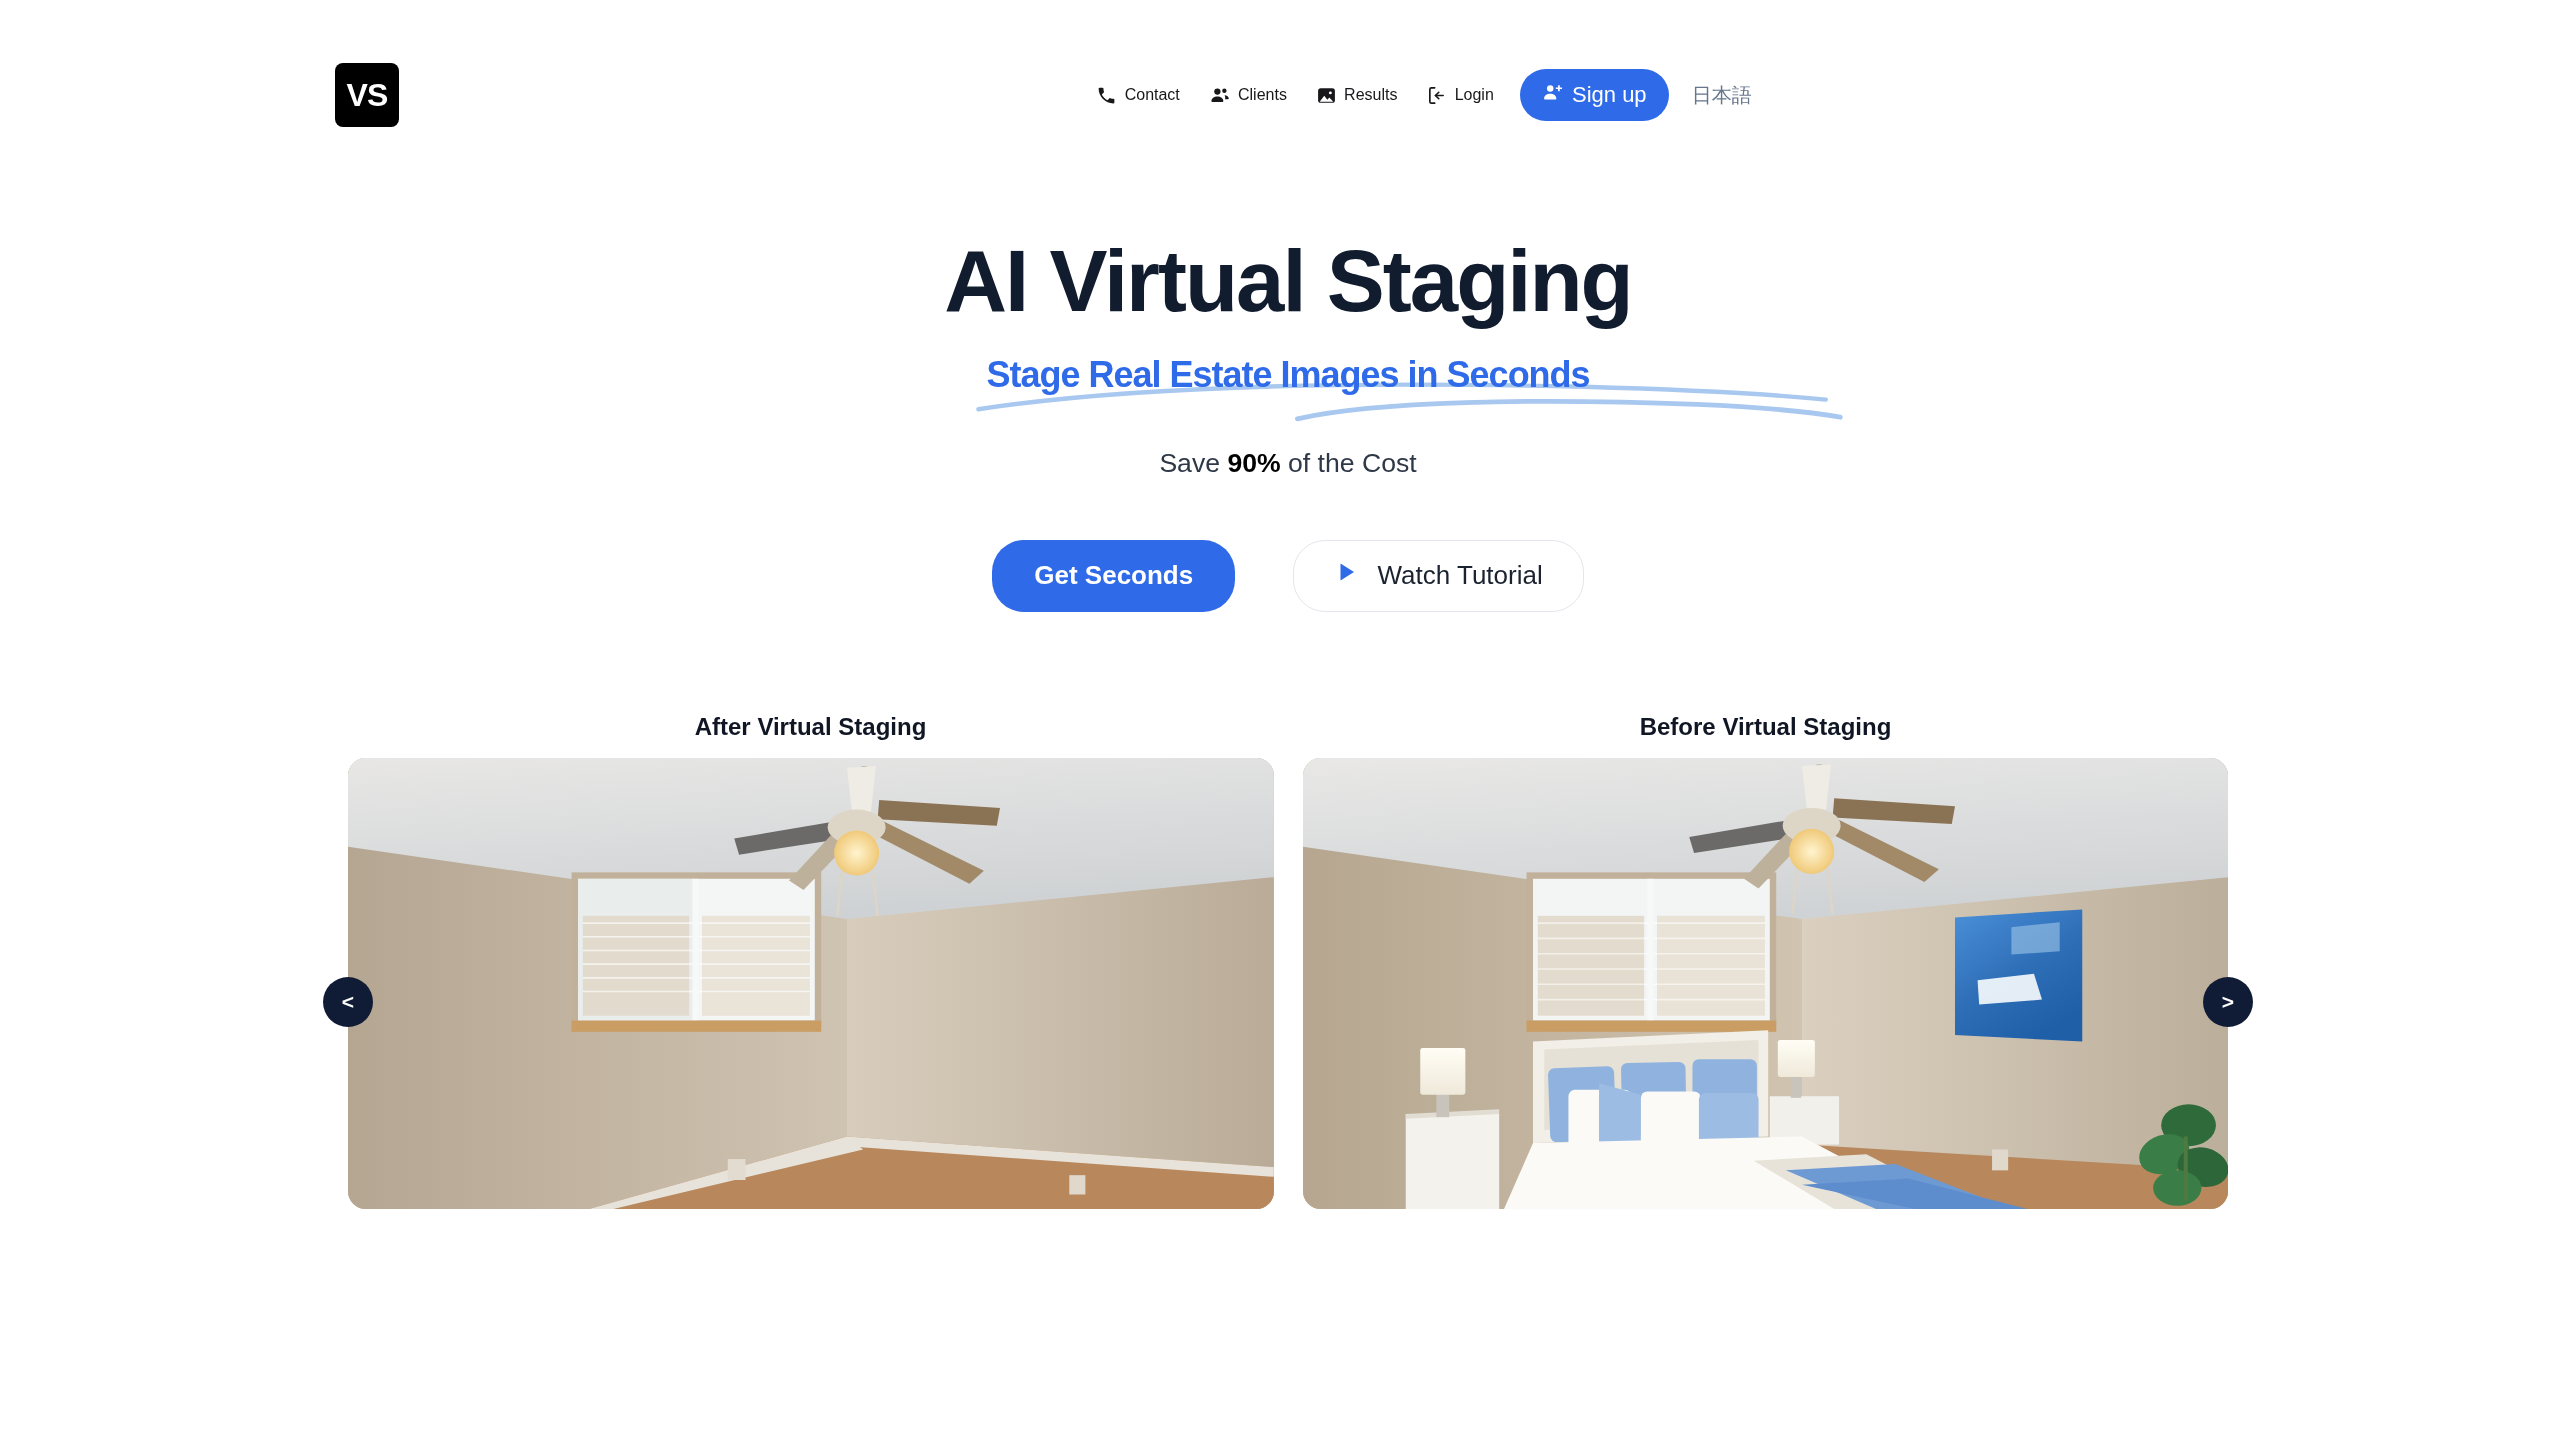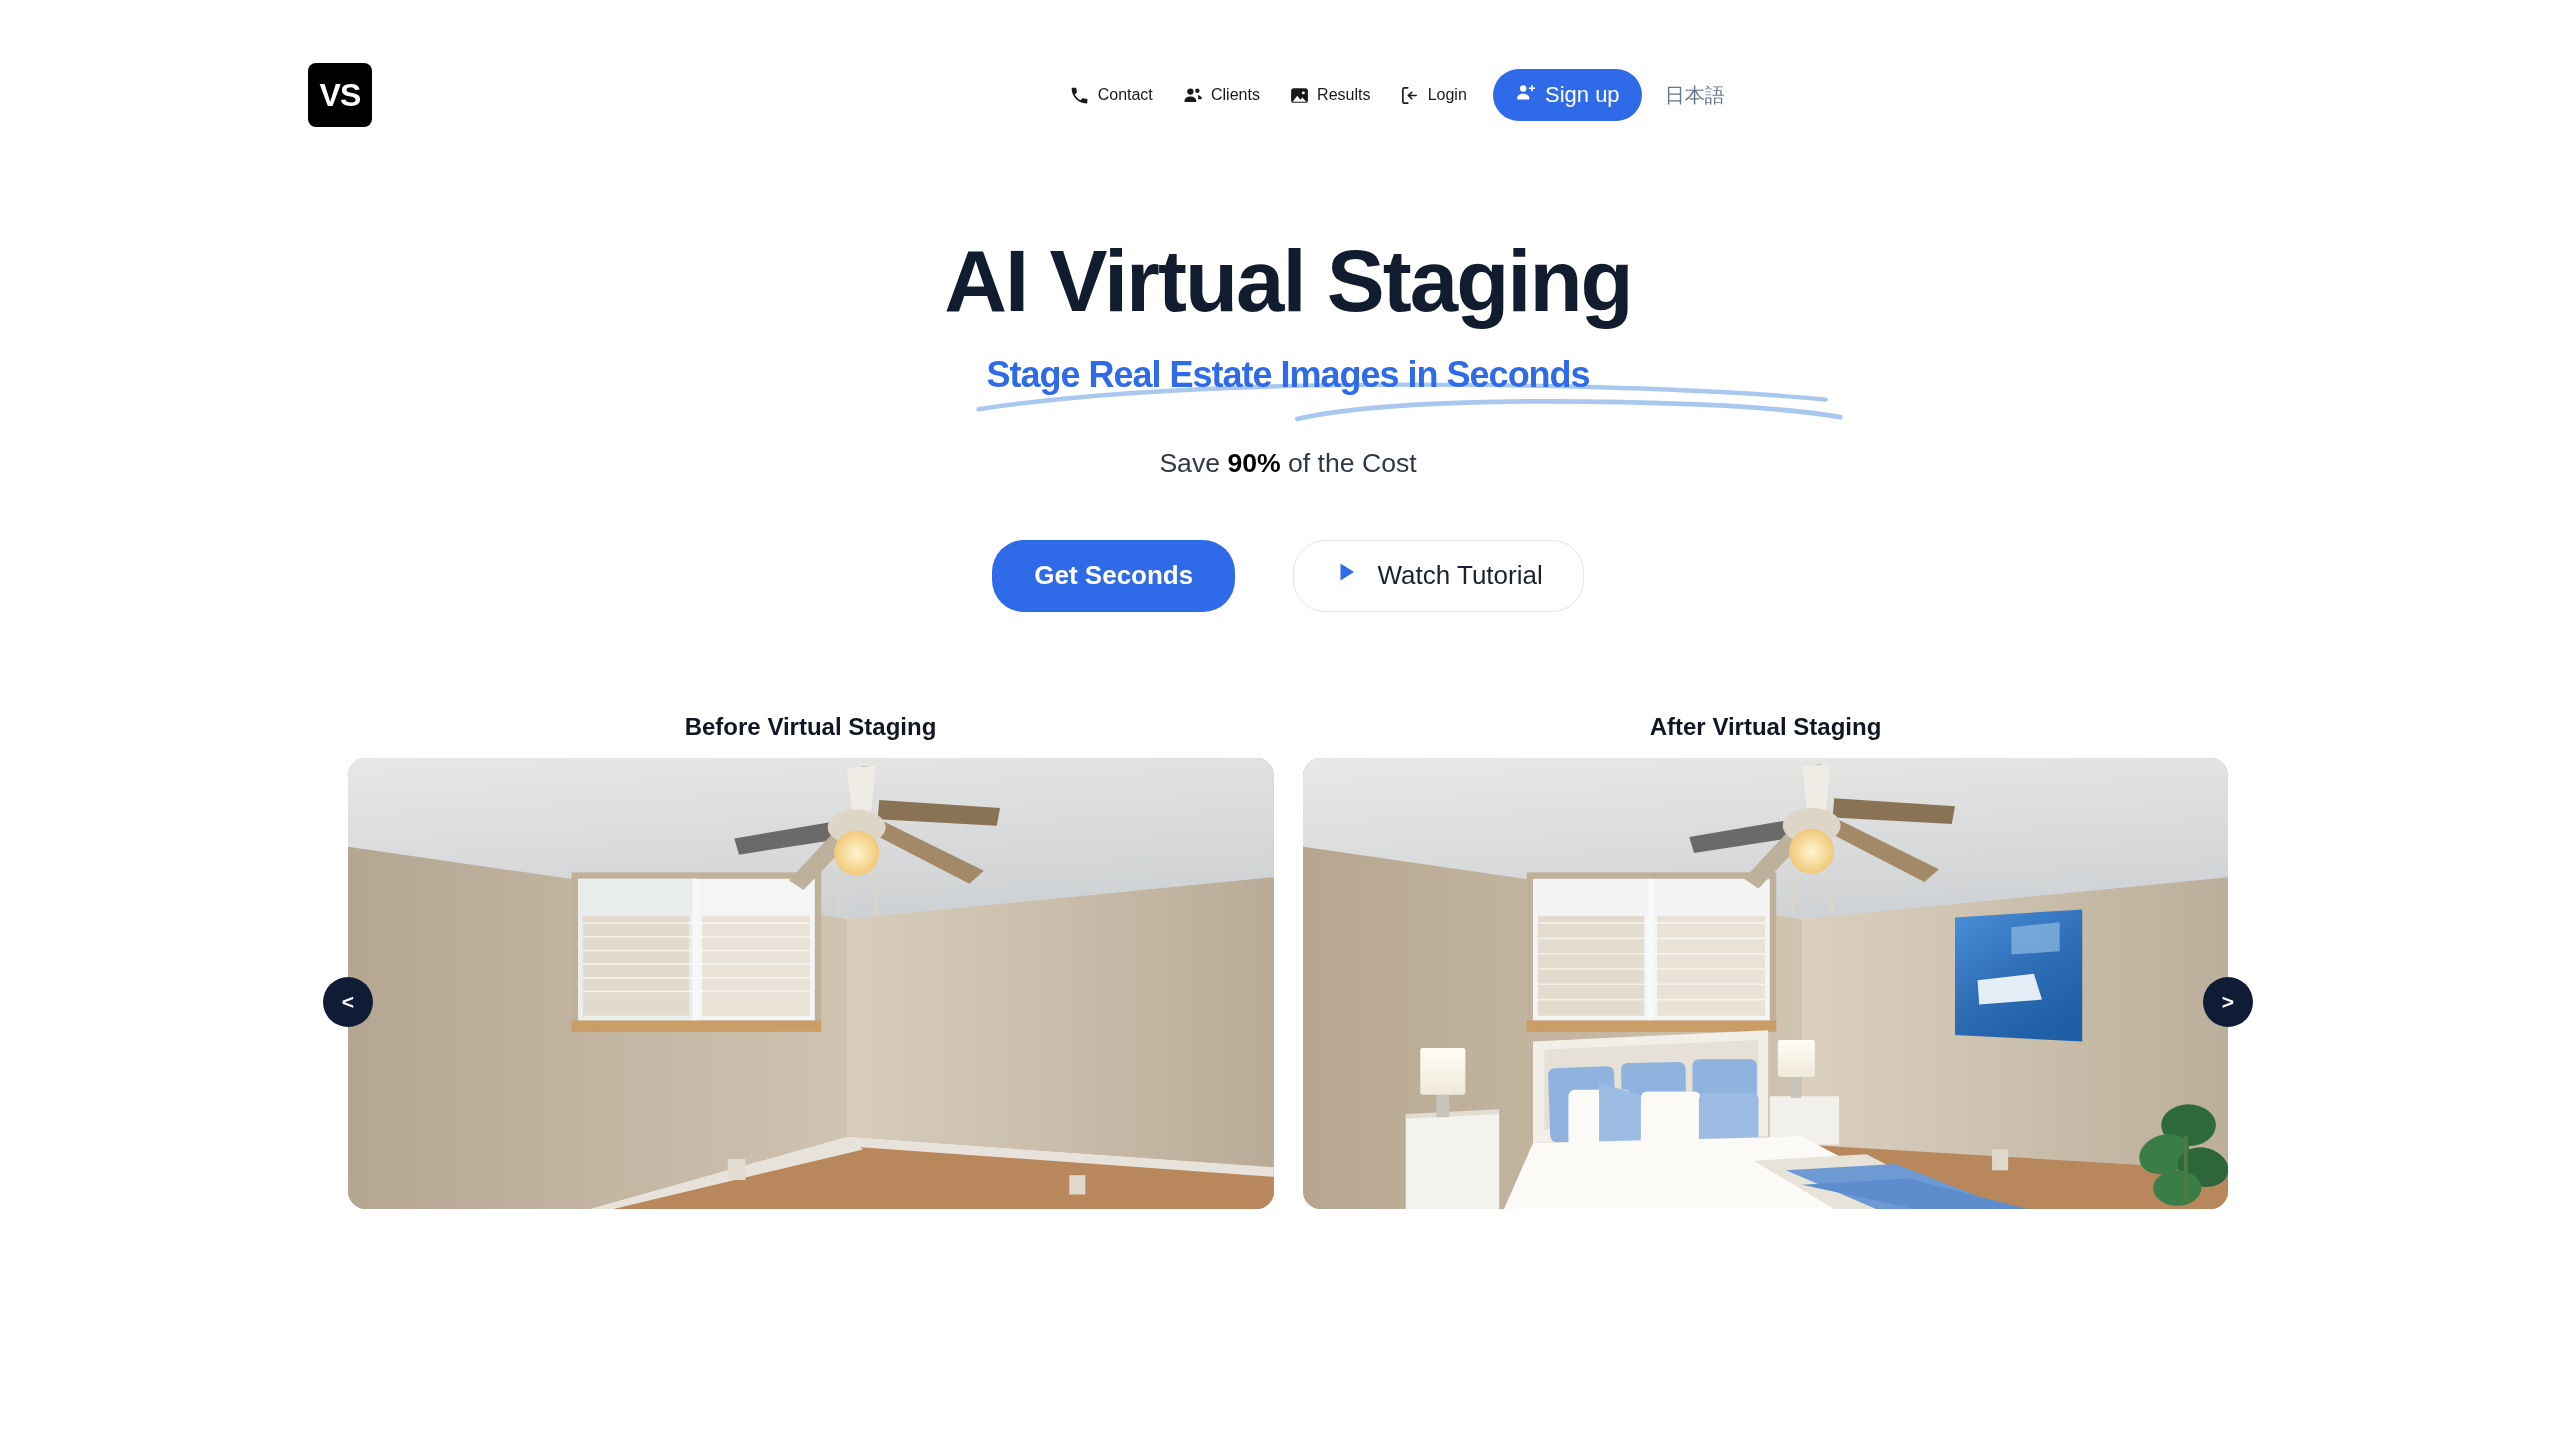--- a/index.html
+++ b/index.html
@@ -7,21 +7,21 @@
     width:2576px; height:1449px;
     background:#ffffff;
     font-family:"Liberation Sans", sans-serif;
     overflow:hidden;
   }
 
   
   .site-header{
     position:relative;
     width:2044px; height:153px;
-    display:flex; align-items:center;
+    display:flex; align-items:center;margin-left:27px;
   }
   .logo{
     position:absolute; left:308px; top:63px;
     width:64px; height:64px;
     background:#000000; border-radius:8px;
     display:flex; align-items:center; justify-content:center;
   }
   .logo-text{
     color:#ffffff; font-size:32px; font-weight:700;
     letter-spacing:-0.8px; line-height:1;
@@ -228,24 +228,24 @@
       <span>Watch Tutorial</span>
     </button>
   </div>
 </section>
 
 <section class="examples">
 
 
   <div class="labels-row">
     <div class="label-col">
-      <span class="col-label">Before Virtual Staging</span>
+      <span class="col-label">After Virtual Staging</span>
     </div>
     <div class="label-col">
-      <span class="col-label">After Virtual Staging</span>
+      <span class="col-label">Before Virtual Staging</span>
     </div>
   </div>
 
   <div class="carousel">
 
     <button class="arrow arrow-prev">
       <span>&lt;</span>
     </button>
 
     <div class="room">

